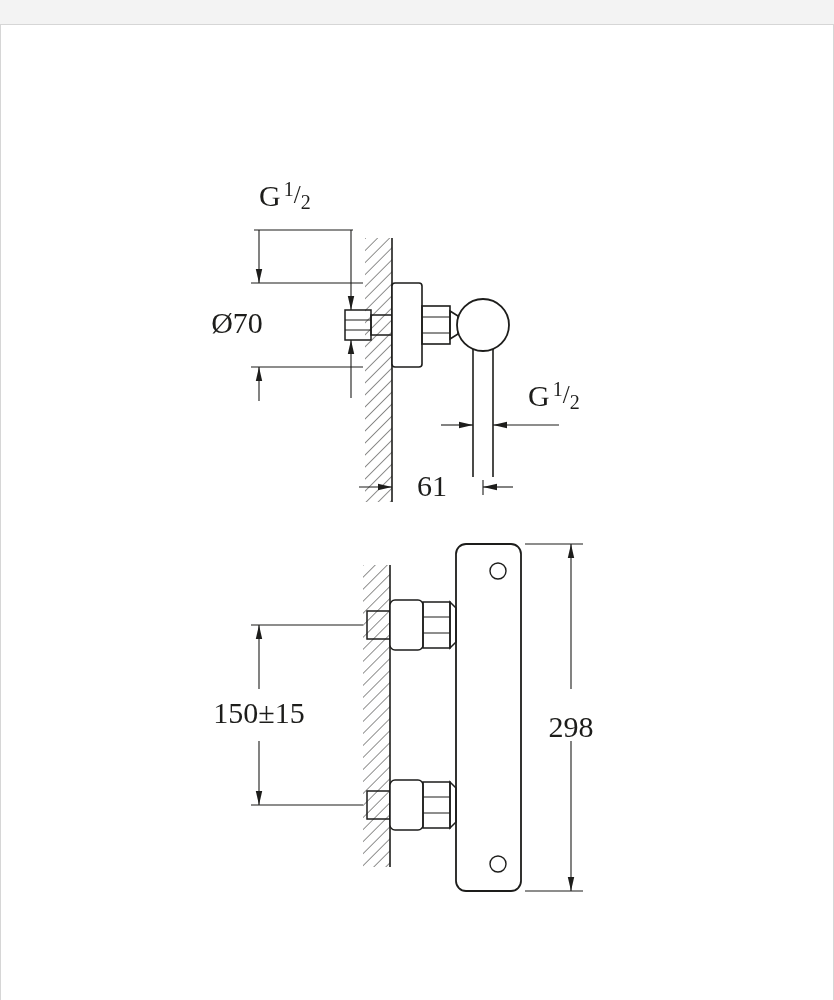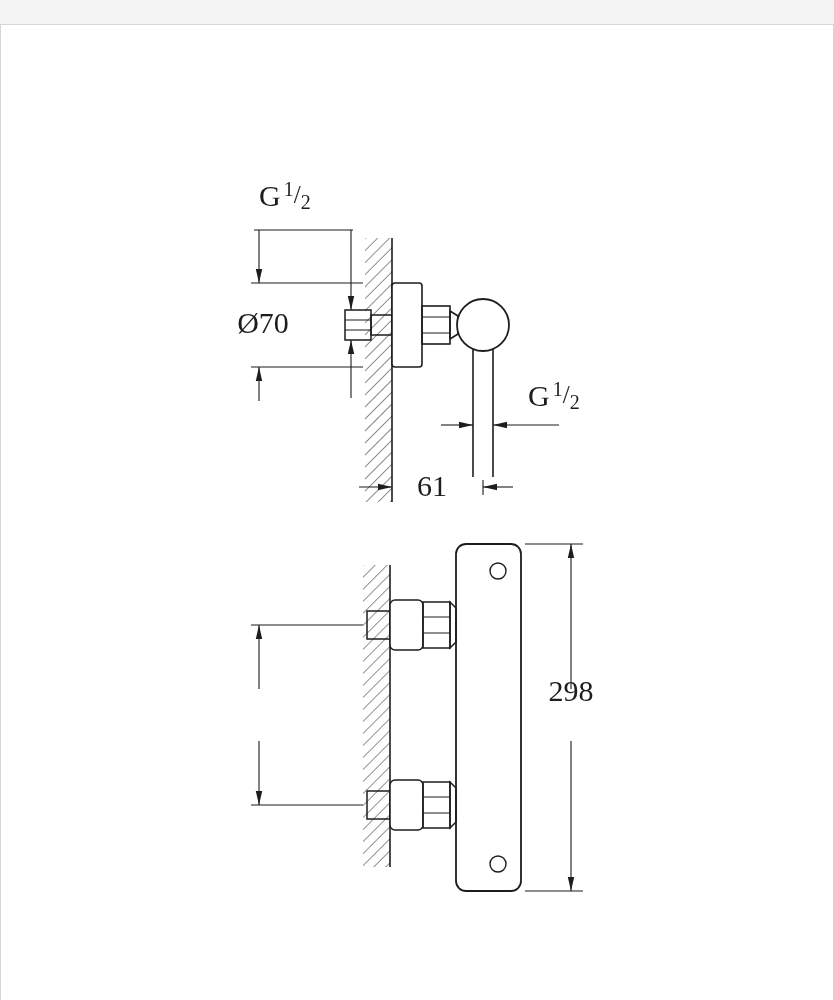--- a/index.html
+++ b/index.html
@@ -136,24 +136,25 @@
       <line x1="524" y1="866" x2="582" y2="866"></line>
       <line x1="570" y1="664" x2="570" y2="519" marker-end="url(#arr)"></line>
       <line x1="570" y1="716" x2="570" y2="866" marker-end="url(#arr)"></line>
     </g>
   </svg>
 
   <div class="dim-label glabel" style="left:258px;top:153px;">
     <span class="gbase">G</span><span class="num">1</span><span class="slash">/</span><span class="den">2</span>
   </div>
 
-  <div class="dim-label center" style="left:222px;top:281px;width:80px;">Ø70</div>
+  <div class="dim-label center" style="left:196px;top:281px;width:80px;">Ø70</div>
 
   <div class="dim-label glabel" style="left:527px;top:353px;">
     <span class="gbase">G</span><span class="num">1</span><span class="slash">/</span><span class="den">2</span>
   </div>
 
   <div class="dim-label center" style="left:404px;top:444px;width:54px;">61</div>
 
+  <div class="dim-label center" style="left:186px;top:671px;width:144px;">150±15</div>
 
-  <div class="dim-label center" style="left:532px;top:649px;width:76px;">298</div>
+  <div class="dim-label center" style="left:532px;top:685px;width:76px;">298</div>
 
 </div>
 
 </body></html>

